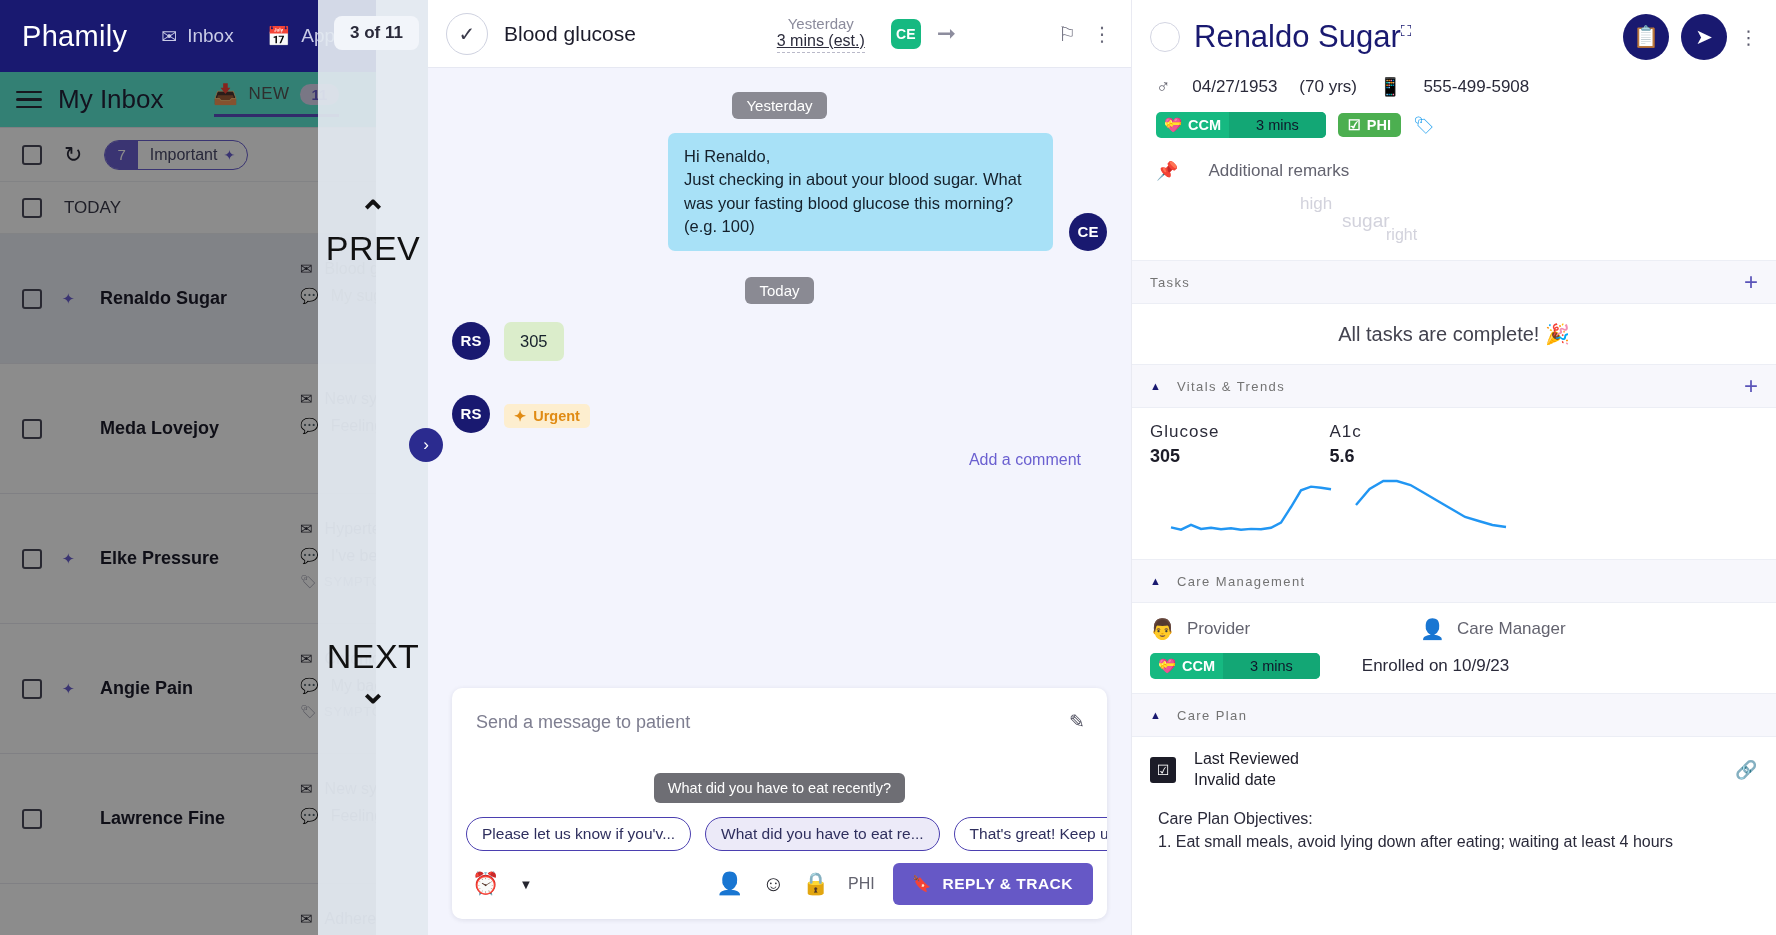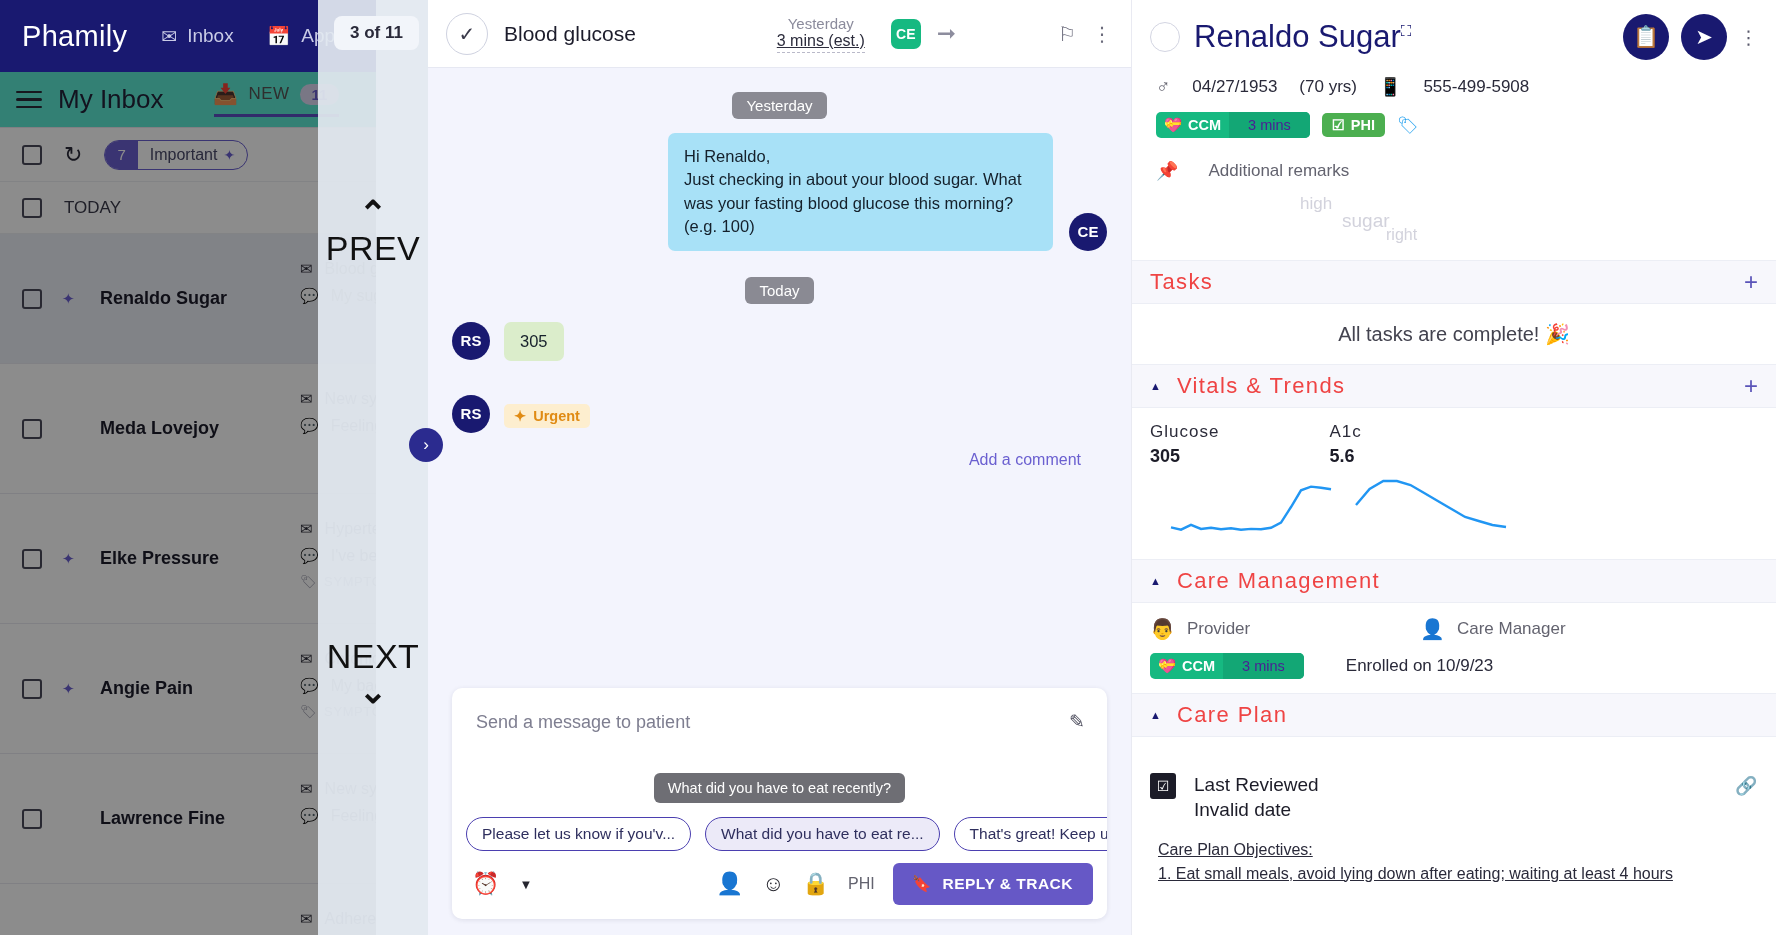--- a/index.html
+++ b/index.html
@@ -184,52 +184,52 @@
     width: 46px; height: 46px; border-radius: 50%; background: #191970; color: #fff;
     display: flex; align-items: center; justify-content: center; font-size: 21px;
   }
   .v-dots { color: #5a5a6c; font-size: 19px; }
   .pat-demo { display: flex; align-items: center; gap: 22px; margin-top: 16px; padding-left: 6px; font-size: 17px; color: #2a2a3a; }
   .gender-ic { color: #63636f; font-size: 19px; }
   .phone-ic { color: #21a453; font-size: 18px; }
   .badges { display: flex; align-items: center; gap: 12px; margin-top: 14px; padding-left: 6px; }
   .bdg-ccm { display: flex; align-items: center; background: #16b981; border-radius: 5px; overflow: hidden; height: 26px; }
   .bdg-ccm .a { color: #fff; font-size: 14.5px; font-weight: 700; padding: 0 8px; display: flex; align-items: center; gap: 6px; }
-  .bdg-ccm .b { background: #13a775; color: #4c1d95; font-size: 14.5px; padding: 0 19px; line-height: 26px; }
+  .bdg-ccm .b { background: #13a775; color: #0f172a; font-size: 14.5px; padding: 0 27px; line-height: 26px; }
   .bdg-phi { background: #4caf50; color: #fff; font-size: 14.5px; font-weight: 700; border-radius: 5px; padding: 4px 10px; display: flex; align-items: center; gap: 6px; }
   .tag-ic { color: #29a3ef; font-size: 17px; }
   .remarks { display: flex; align-items: center; gap: 30px; margin-top: 22px; padding-left: 6px; }
   .pin-ic { color: #6b6b7c; font-size: 18px; }
   .remarks-txt { color: #63636f; font-size: 17px; }
   .wordcloud { position: relative; height: 62px; margin-top: 6px; }
   .wc { position: absolute; color: #d2d2dc; }
   .sec-head {
     height: 44px; display: flex; align-items: center; gap: 16px; padding: 0 18px;
     background: #f7f7fc; border-top: 1px solid #eceef5; border-bottom: 1px solid #eceef5;
   }
   .sec-caret { color: #191970; font-size: 11px; }
-  .sec-title { color: #ef4444; font-size: 22px; letter-spacing: 1.4px; }
+  .sec-title { color: #737373; font-size: 13px; letter-spacing: 1.4px; }
   .sec-plus { margin-left: auto; color: #5a54b8; font-size: 24px; font-weight: 300; }
   .tasks-done { text-align: center; padding: 18px 0 18px 0; font-size: 20px; color: #43434f; }
   .vitals { display: flex; padding: 14px 18px 0 18px; gap: 110px; }
   .vit-label { font-size: 17px; color: #2c2c3a; letter-spacing: 1px; }
   .vit-val { font-size: 18px; color: #1c1c28; font-weight: 700; margin-top: 4px; }
   .sparkwrap { padding: 6px 14px 10px 14px; }
   .cm-row { display: flex; padding: 14px 18px 0 18px; }
   .cm-col { display: flex; align-items: center; gap: 12px; width: 270px; }
   .cm-ic { color: #6b6b7c; font-size: 20px; }
   .cm-lbl { color: #63636f; font-size: 17px; }
   .cm-row2 { display: flex; align-items: center; padding: 12px 18px 14px 18px; }
   .cm-enrolled { margin-left: 42px; font-size: 17px; color: #2a2a3a; }
   .cp-row { display: flex; align-items: center; gap: 18px; padding: 12px 18px 0 18px; }
   .cp-ic { width: 26px; height: 26px; background: #1c1c28; color: #fff; border-radius: 3px;
           display: flex; align-items: center; justify-content: center; font-size: 14px; }
-  .cp-lr { font-size: 19px; color: #1c1c28; line-height: 1.3; margin-top: 24px; }
+  .cp-lr { font-size: 16px; color: #1c1c28; line-height: 1.3; }
   .cp-link { margin-left: auto; color: #5a5a6c; font-size: 18px; }
-  .cp-obj { padding: 16px 18px 0 26px; font-size: 16px; color: #2a2a3a; line-height: 1.45; text-decoration: underline; }
+  .cp-obj { padding: 16px 18px 0 26px; font-size: 16px; color: #2a2a3a; line-height: 1.45; }
 </style>
 </head>
 <body>
 
 <div id="root">
 
   <div class="left-col">
 
     <div class="topbar">
       <div class="brand">Phamily</div>

